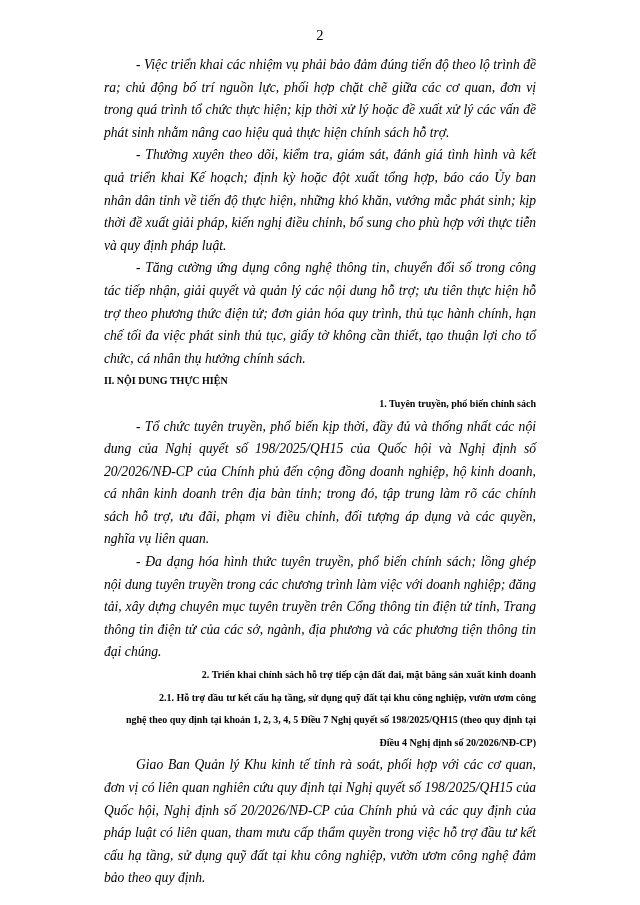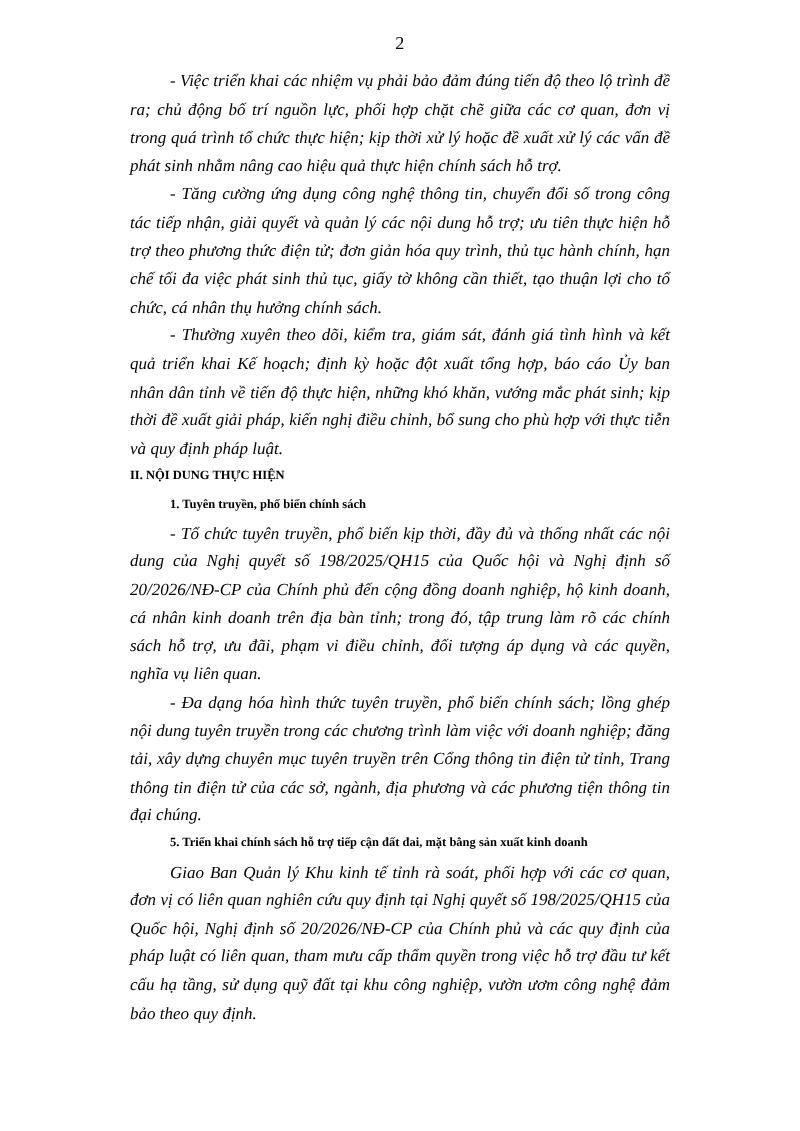--- a/index.html
+++ b/index.html
@@ -54,45 +54,46 @@
     line-height: 22.6px;
     font-weight: bold;
     text-align: justify;
     text-justify: inter-word;
     text-indent: 0;
   }
   p.heading.sub {
     text-indent: 32px;
   }
   p.heading.lastline-left {
-    text-align: left;
+    text-align: right;
   }
 </style>
 </head>
 <body>
 
 <div class="page">
 
   <div class="page-number">2</div>
 
   <div class="content">
 
     <p class="para">- Việc triển khai các nhiệm vụ phải bảo đảm đúng tiến độ theo lộ trình đề ra; chủ động bố trí nguồn lực, phối hợp chặt chẽ giữa các cơ quan, đơn vị trong quá trình tổ chức thực hiện; kịp thời xử lý hoặc đề xuất xử lý các vấn đề phát sinh nhằm nâng cao hiệu quả thực hiện chính sách hỗ trợ.</p>
 
+    <p class="para">- Thường xuyên theo dõi, kiểm tra, giám sát, đánh giá tình hình và kết quả triển khai Kế hoạch; định kỳ hoặc đột xuất tổng hợp, báo cáo Ủy ban nhân dân tỉnh về tiến độ thực hiện, những khó khăn, vướng mắc phát sinh; kịp thời đề xuất giải pháp, kiến nghị điều chỉnh, bổ sung cho phù hợp với thực tiễn và quy định pháp luật.</p>
+
     <p class="para">- Tăng cường ứng dụng công nghệ thông tin, chuyển đổi số trong công tác tiếp nhận, giải quyết và quản lý các nội dung hỗ trợ; ưu tiên thực hiện hỗ trợ theo phương thức điện tử; đơn giản hóa quy trình, thủ tục hành chính, hạn chế tối đa việc phát sinh thủ tục, giấy tờ không cần thiết, tạo thuận lợi cho tổ chức, cá nhân thụ hưởng chính sách.</p>
-
-    <p class="para">- Thường xuyên theo dõi, kiểm tra, giám sát, đánh giá tình hình và kết quả triển khai Kế hoạch; định kỳ hoặc đột xuất tổng hợp, báo cáo Ủy ban nhân dân tỉnh về tiến độ thực hiện, những khó khăn, vướng mắc phát sinh; kịp thời đề xuất giải pháp, kiến nghị điều chỉnh, bổ sung cho phù hợp với thực tiễn và quy định pháp luật.</p>
 
     <p class="heading">II. NỘI DUNG THỰC HIỆN</p>
 
     <p class="heading sub lastline-left">1. Tuyên truyền, phổ biến chính sách</p>
 
     <p class="para">- Tổ chức tuyên truyền, phổ biến kịp thời, đầy đủ và thống nhất các nội dung của Nghị quyết số 198/2025/QH15 của Quốc hội và Nghị định số 20/2026/NĐ-CP của Chính phủ đến cộng đồng doanh nghiệp, hộ kinh doanh, cá nhân kinh doanh trên địa bàn tỉnh; trong đó, tập trung làm rõ các chính sách hỗ trợ, ưu đãi, phạm vi điều chỉnh, đối tượng áp dụng và các quyền, nghĩa vụ liên quan.</p>
 
     <p class="para">- Đa dạng hóa hình thức tuyên truyền, phổ biến chính sách; lồng ghép nội dung tuyên truyền trong các chương trình làm việc với doanh nghiệp; đăng tải, xây dựng chuyên mục tuyên truyền trên Cổng thông tin điện tử tỉnh, Trang thông tin điện tử của các sở, ngành, địa phương và các phương tiện thông tin đại chúng.</p>
 
-    <p class="heading sub lastline-left">5. Triển khai chính sách hỗ trợ tiếp cận đất đai, mặt bằng sản xuất kinh doanh</p>
+    <p class="heading sub lastline-left">2. Triển khai chính sách hỗ trợ tiếp cận đất đai, mặt bằng sản xuất kinh doanh</p>
 
+    <p class="heading sub lastline-left">2.1. Hỗ trợ đầu tư kết cấu hạ tầng, sử dụng quỹ đất tại khu công nghiệp, vườn ươm công nghệ theo quy định tại khoản 1, 2, 3, 4, 5 Điều 7 Nghị quyết số 198/2025/QH15 (theo quy định tại Điều 4 Nghị định số 20/2026/NĐ-CP)</p>
 
     <p class="para">Giao Ban Quản lý Khu kinh tế tỉnh rà soát, phối hợp với các cơ quan, đơn vị có liên quan nghiên cứu quy định tại Nghị quyết số 198/2025/QH15 của Quốc hội, Nghị định số 20/2026/NĐ-CP của Chính phủ và các quy định của pháp luật có liên quan, tham mưu cấp thẩm quyền trong việc hỗ trợ đầu tư kết cấu hạ tầng, sử dụng quỹ đất tại khu công nghiệp, vườn ươm công nghệ đảm bảo theo quy định.</p>
 
   </div>
 </div>
 
 </body></html>

